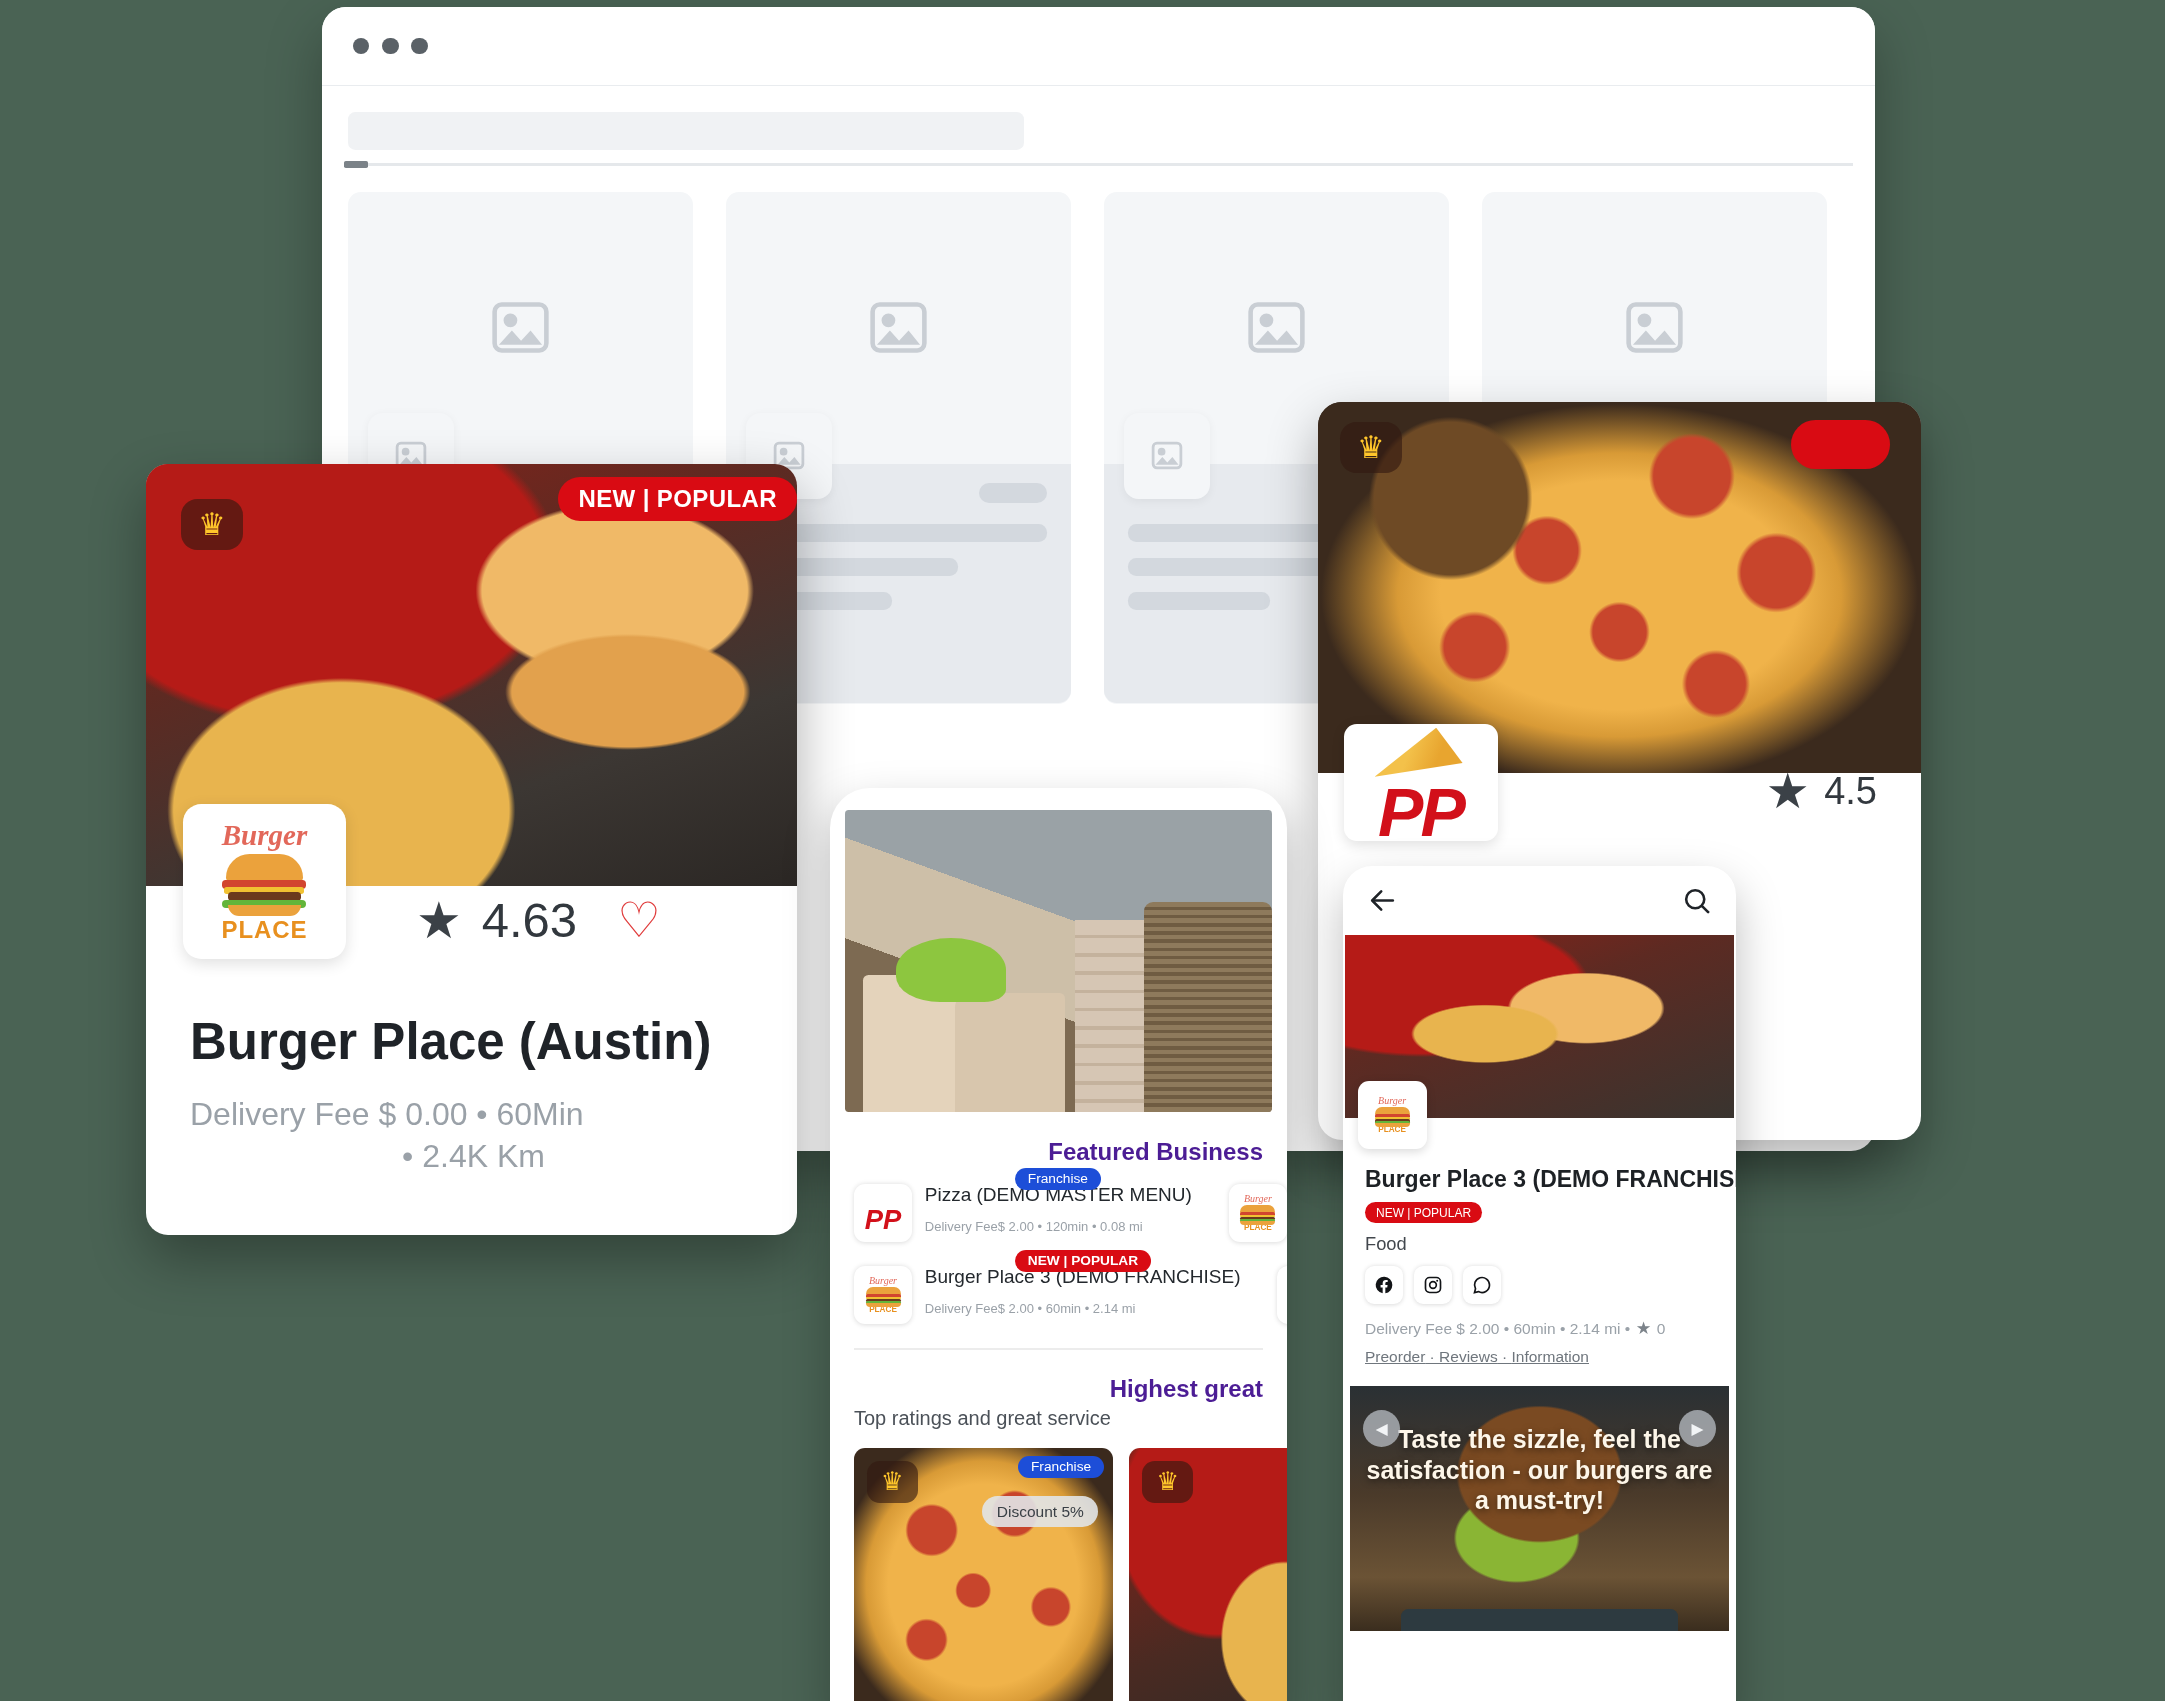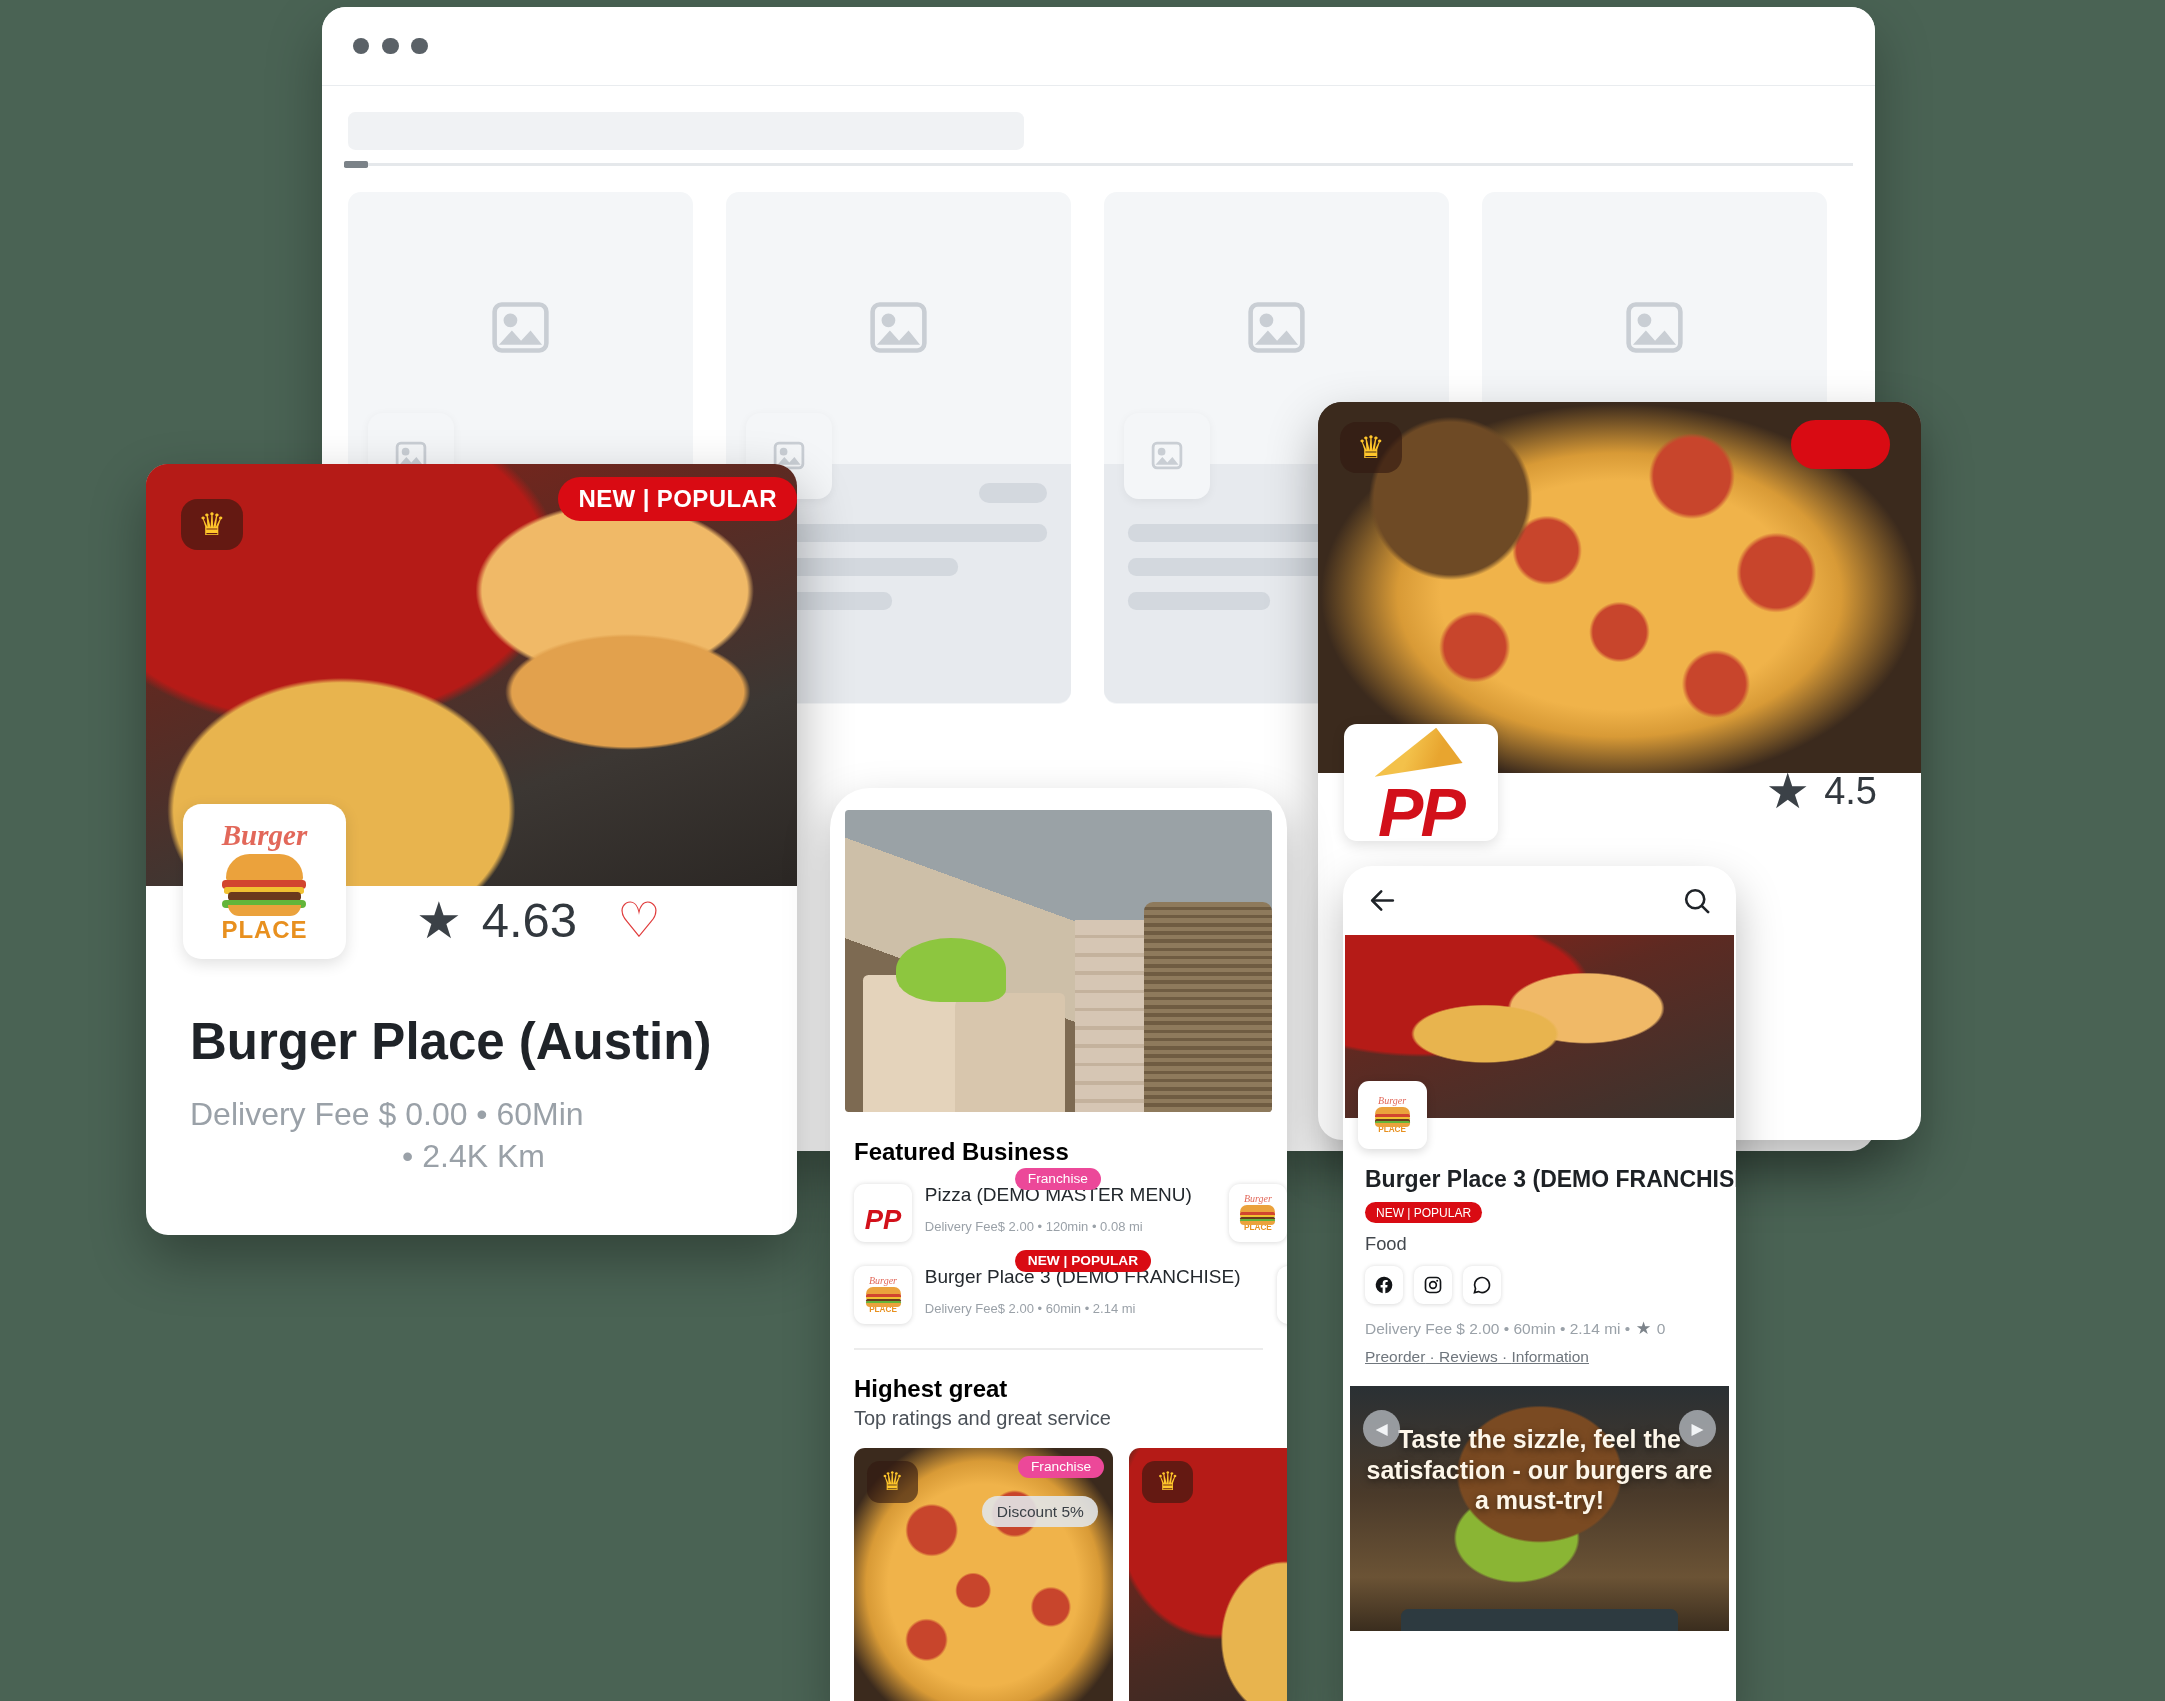--- a/index.html
+++ b/index.html
@@ -184,21 +184,21 @@
       #a8a49a;
     position: relative; overflow: hidden;
   }
   .pl-hero .bag1 { position:absolute; left: 18.3px; bottom: 0; width: 101px; height: 137px; background:#e4d3bb; border-radius: 5.5px 16.4px 0 0;}
   .pl-hero .bag2 { position:absolute; left: 110px; bottom: 0; width: 110px; height: 119px; background:#d8c6ad; border-radius: 14.6px 5.5px 0 0;}
   .pl-hero .greens { position:absolute; left: 51px; bottom: 110px; width: 110px; height: 64px; background:#8dc63f; border-radius: 50% 50% 20% 40%;}
   .pl-hero .basket { position:absolute; right: 0; bottom: 0; width: 128px; height: 210px; background: repeating-linear-gradient(#8e7a5c 0 4.6px,#6f5c42 4.6px 8.2px); border-radius: 9.1px 9.1px 0 0;}
   .pl-hero .brick { position:absolute; right: 124px; bottom: 0; width: 73px; height: 192px; background: repeating-linear-gradient(#d6c6b4 0 14.6px,#c4b29d 14.6px 18.3px);}
 
   .pl-section { padding: 25.6px 24px 0 24px; }
-  .pl-h2 { font-size: 24px; font-weight: 700; color: #000000; margin-bottom: 18.3px; }
+  .pl-h2 { font-size: 24px; font-weight: 700; color: #4c1d95; margin-bottom: 18.3px; text-align: right; }
   .pl-h2-sub { font-size: 20px; color: #4b5158; margin: 3.7px 0 18.3px 0; }
 
   .biz-row { display: flex; gap: 37px; margin-bottom: 24px; position: relative; }
   .biz { display: flex; gap: 12.8px; align-items: flex-start; position: relative; }
   .biz-logo {
     width: 58px; height: 58px; background: #fff; border-radius: 11px;
     box-shadow: 0 0.9px 5.5px rgba(0,0,0,.14);
     display:flex; align-items:center; justify-content:center; flex: 0 0 auto; overflow:hidden;
   }
   .biz-logo.pp { color:#d2101a; font-size: 27.4px; font-weight: 800; font-style: italic; align-items: flex-end; padding-bottom: 5.5px;}
@@ -206,21 +206,21 @@
   .mini-burger .w { font-size: 10px; color:#e2685a; font-style:italic; font-family:"Liberation Serif", serif; line-height:1;}
   .mini-burger .b { width: 35px; height: 20px; position:relative; margin: 0.9px 0;}
   .mini-burger .b i { position:absolute; left:0; display:block; width:35px; border-radius:1.8px;}
   .mini-burger .p { font-size: 8.2px; color:#e8901f; font-weight:800; line-height:1;}
   .biz-name { font-size: 19px; color: #23282d; white-space: nowrap; }
   .biz-meta { font-size: 13px; color: #9aa1a8; margin-top: 13px; white-space: nowrap; }
   .tag {
     position: absolute; top: -16.4px; left: 161px;
     font-size: 13.7px; color: #fff; padding: 3.7px 12.8px; border-radius: 12.8px; white-space: nowrap;
   }
-  .tag.franchise { background: #ec4899; }
+  .tag.franchise { background: #1d4ed8; }
   .tag.newpop { background: #d90b13; font-weight: 600; }
   .pl-divider { height: 1.8px; background: #ececec; margin: 9.1px 24px 0 24px; }
 
   .rated-row { display: flex; gap: 16.4px; padding: 0 24px; }
   .rated-card { width: 259px; height: 274px; border-radius: 11px; position: relative; overflow: hidden; flex: 0 0 auto;}
   .rated-card.pizza {
     background:
       radial-gradient(circle at 30% 30%, #c8452c 0 9%, transparent 10%),
       radial-gradient(circle at 62% 24%, #c8452c 0 8%, transparent 9%),
       radial-gradient(circle at 46% 52%, #c8452c 0 8%, transparent 9%),

